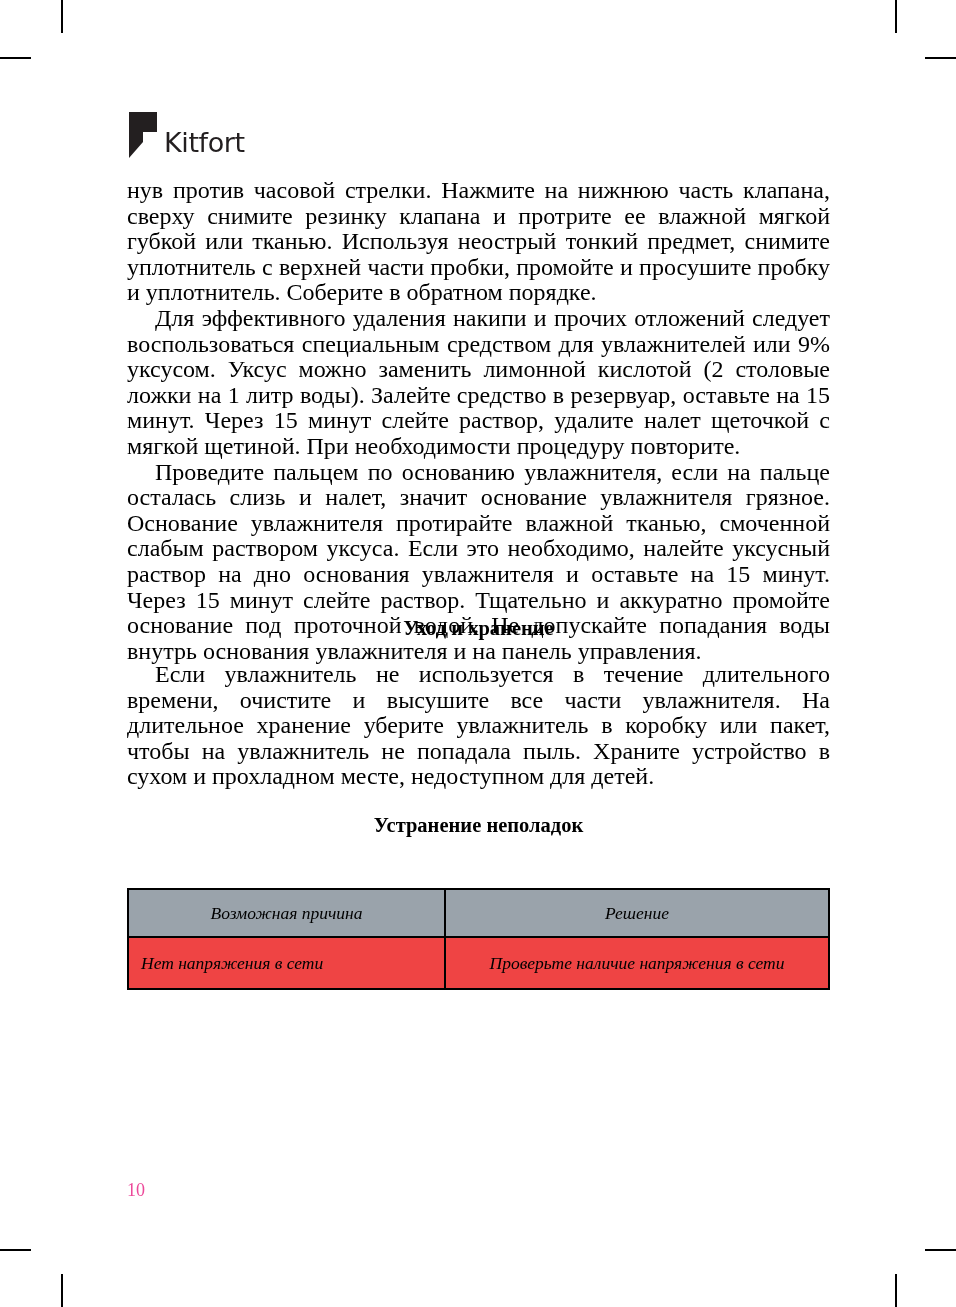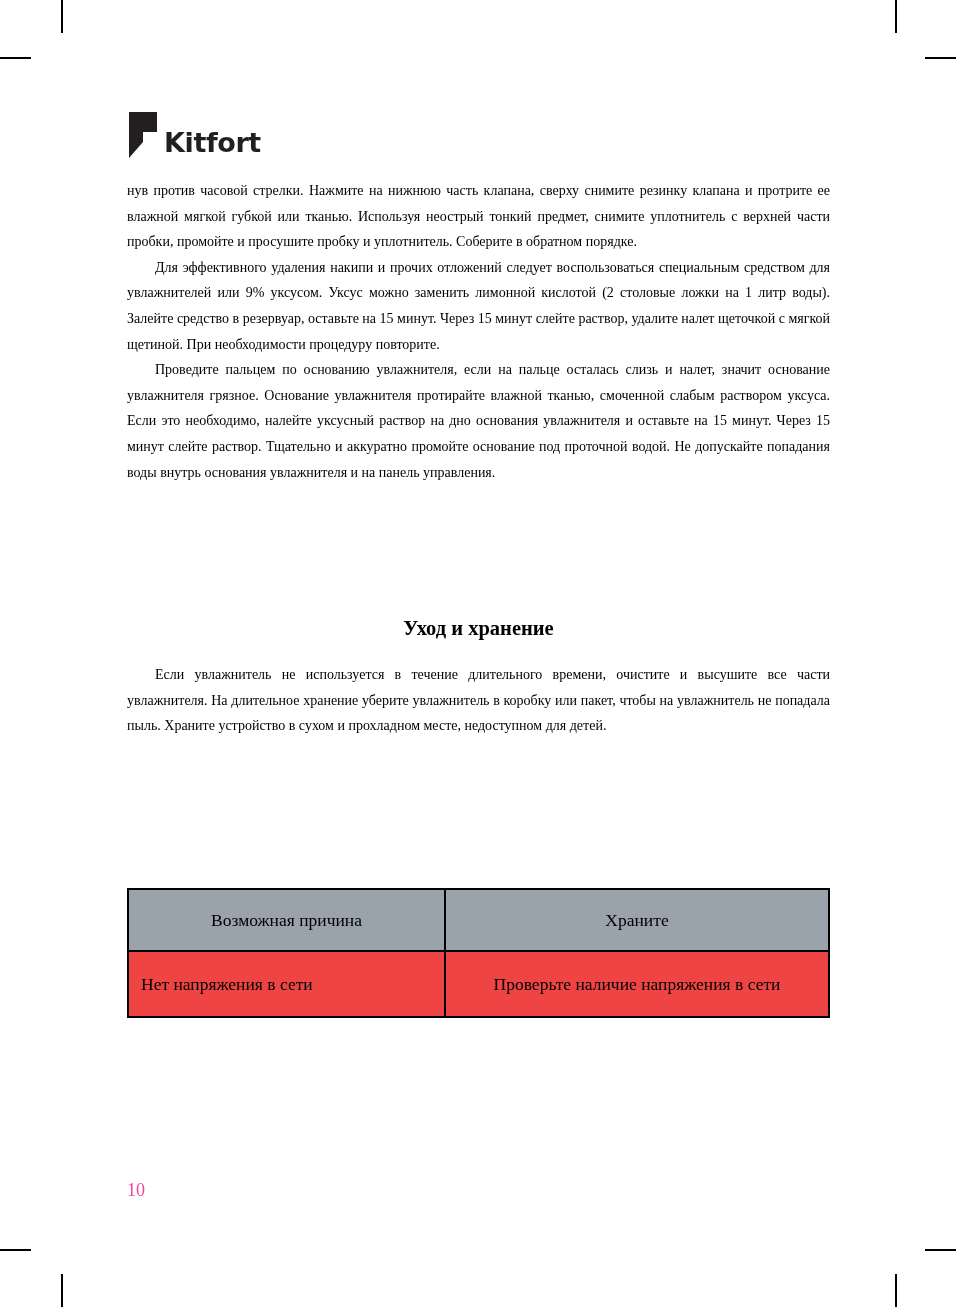--- a/index.html
+++ b/index.html
@@ -53,35 +53,35 @@
   }
   .logo-mark {
     width: 32px;
     height: 50px;
     margin-right: 5px;
     position: relative;
   }
   .logo-mark svg { display: block; }
   .logo-word {
     font-family: "DejaVu Sans", sans-serif;
-    font-weight: bold;
+    font-weight: normal;
     font-size: 27px;
     letter-spacing: -0.4px;
     color: #231f20;
     line-height: 1;
     padding-bottom: 4px;
   }
 
   
   .body-text {
     position: absolute;
     left: 0;
     width: 703px;
     text-align: justify;
-    font-size: 14px;
+    font-size: 24px;
     line-height: 25.6px;
     color: #000000;
   }
   .body-text p {
     margin: 0;
     text-indent: 28px;
   }
   .body-text p.noindent { text-indent: 0; }
 
   #para-block-1 { top: 178px; }
@@ -114,23 +114,24 @@
   .tbl {
     position: absolute;
     left: 0px;
     top: 888px;
     width: 701px;
     border-collapse: collapse;
     table-layout: fixed;
   }
   .tbl td, .tbl th {
     border: 2px solid #000000;
-    padding: 11px;
+    padding: 4px;
     vertical-align: middle;
     font-weight: normal;
+    font-style: italic;
   }
   .tbl thead th {
     background: #9aa3ab;
     height: 38px;
     text-align: center;
     font-size: 17.5px;
   }
   .tbl tbody td {
     background: #ef4444;
     height: 42px;
@@ -178,30 +179,31 @@
     <p class="noindent">нув против часовой стрелки. Нажмите на нижнюю часть клапана, сверху снимите резинку клапана и протрите ее влажной мягкой губкой или тканью. Используя неострый тонкий предмет, снимите уплотнитель с верхней части пробки, промойте и просушите пробку и уплотнитель. Соберите в обратном порядке.</p>
     <p>Для эффективного удаления накипи и прочих отложений следует воспользоваться специальным средством для увлажнителей или 9% уксусом. Уксус можно заменить лимонной кислотой (2 столовые ложки на 1 литр воды). Залейте средство в резервуар, оставьте на 15 минут. Через 15 минут слейте раствор, удалите налет щеточкой с мягкой щетиной. При необходимости процедуру повторите.</p>
     <p>Проведите пальцем по основанию увлажнителя, если на пальце осталась слизь и налет, значит основание увлажнителя грязное. Основание увлажнителя протирайте влажной тканью, смоченной слабым раствором уксуса. Если это необходимо, налейте уксусный раствор на дно основания увлажнителя и оставьте на 15 минут. Через 15 минут слейте раствор. Тщательно и аккуратно промойте основание под проточной водой. Не допускайте попадания воды внутрь основания увлажнителя и на панель управления.</p>
   </div>
 
   <div class="h-center" id="heading-care">Уход и хранение</div>
   <div class="body-text" id="care-text">
     <p>Если увлажнитель не используется в течение длительного времени, очистите и высушите все части увлажнителя. На длительное хранение уберите увлажнитель в коробку или пакет, чтобы на увлажнитель не попадала пыль. Храните устройство в сухом и прохладном месте, недоступном для детей.</p>
   </div>
 
+  <div class="h-center" id="heading-trouble">Устранение неполадок</div>
 
   <table class="tbl">
     <colgroup>
       <col class="col-cause">
       <col class="col-remedy">
     </colgroup>
     <thead>
       <tr>
         <th>Возможная причина</th>
-        <th>Храните</th>
+        <th>Решение</th>
       </tr>
     </thead>
     <tbody>
       <tr>
         <td class="cause">Нет напряжения в сети</td>
         <td class="remedy">Проверьте наличие напряжения в сети</td>
       </tr>
     </tbody>
   </table>
 

